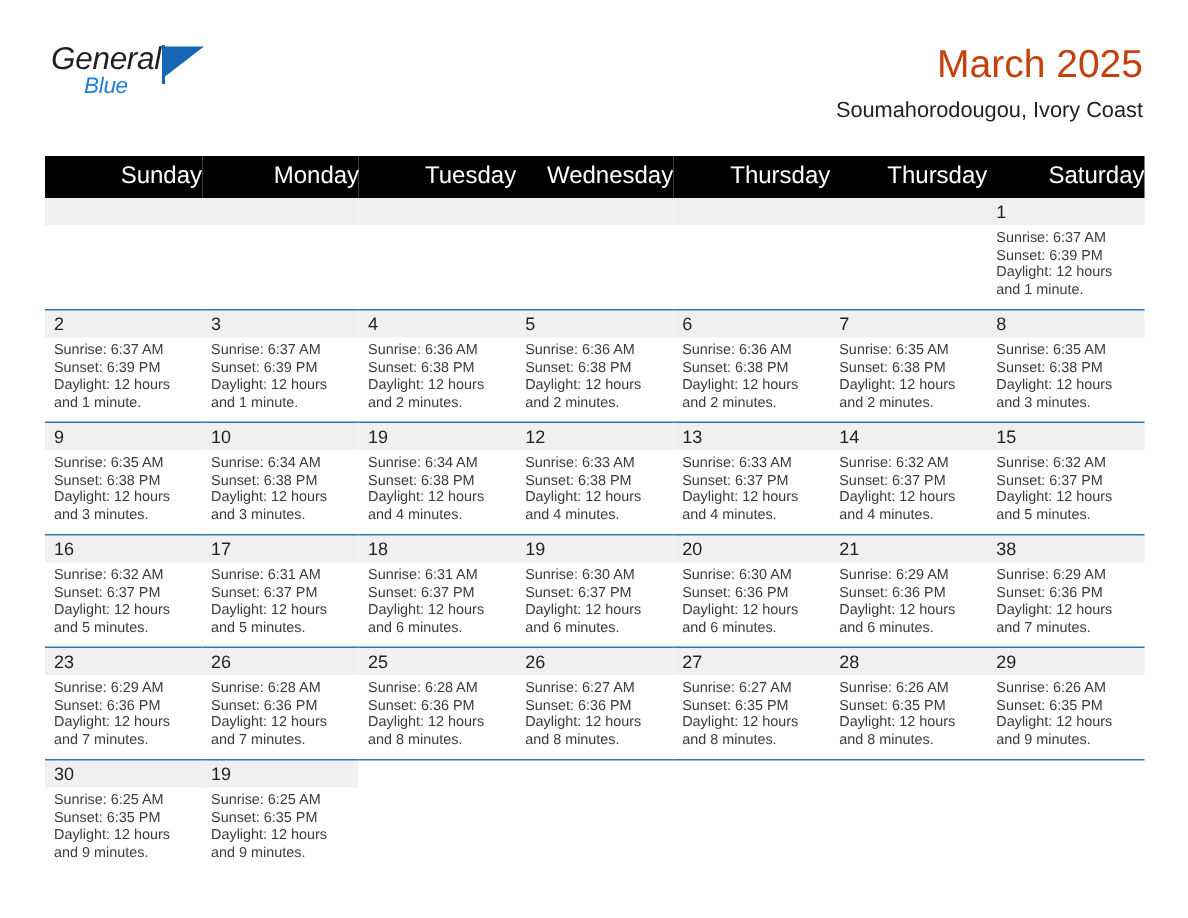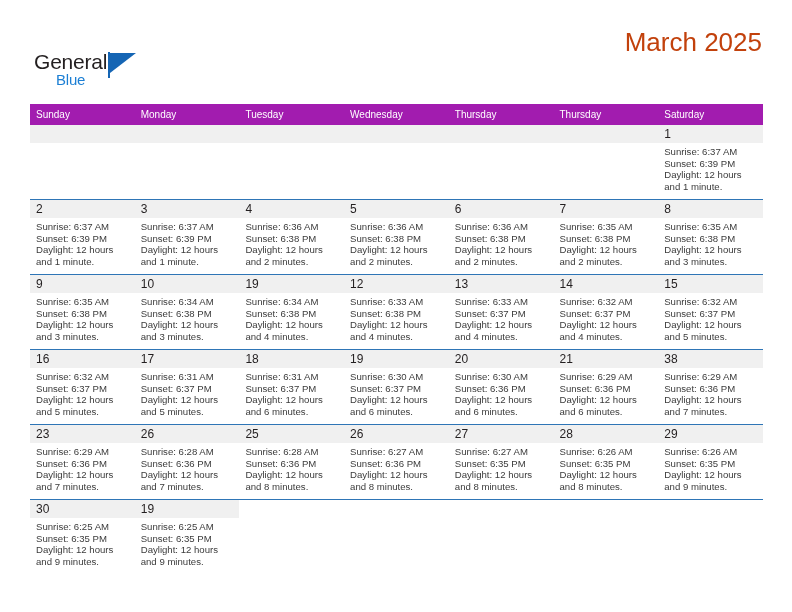--- a/index.html
+++ b/index.html
@@ -25,23 +25,24 @@
   .head {
     position: absolute;
     left: 30px;
     top: 28px;
     right: 30px;
     height: 70px;
   }
   .brand {
     position: absolute;
     left: 4px;
-    top: 22px;
+    top: 0;
     width: 130px;
     height: 52px;
+    font-style: italic;
   }
   .brand-general {
     position: absolute;
     left: 0;
     top: 0;
     font-size: 21px;
     letter-spacing: -0.2px;
     color: #231f20;
     font-family: "Liberation Sans", sans-serif;
   }
@@ -94,25 +95,25 @@
   
   .cal {
     position: absolute;
     left: 30px;
     top: 104px;
     width: 733px;
     border-collapse: collapse;
     table-layout: fixed;
   }
   .cal th {
-    background: #a21caf;
+    background: #000000;
     color: #ffffff;
-    font-size: 10px;
+    font-size: 16px;
     font-weight: normal;
-    text-align: left;
+    text-align: right;
     padding: 5px 0 5px 6px;
     height: 19px;
     box-sizing: border-box;
     border: none;
   }
   .cal td {
     vertical-align: top;
     padding: 0;
     height: 74px;
     border-top: 1px solid #2e75b6;
@@ -152,20 +153,21 @@
 
     <div class="brand">
       <span class="brand-general">General</span>
       <span class="brand-mast"></span>
       <span class="brand-flag"></span>
       <span class="brand-blue">Blue</span>
     </div>
 
     <div class="titles">
       <div class="month-title">March 2025</div>
+      <div class="location">Soumahorodougou, Ivory Coast</div>
     </div>
 
   </div>
 
   <table class="cal">
     <thead>
       <tr>
         <th>Sunday</th>
         <th>Monday</th>
         <th>Tuesday</th>

